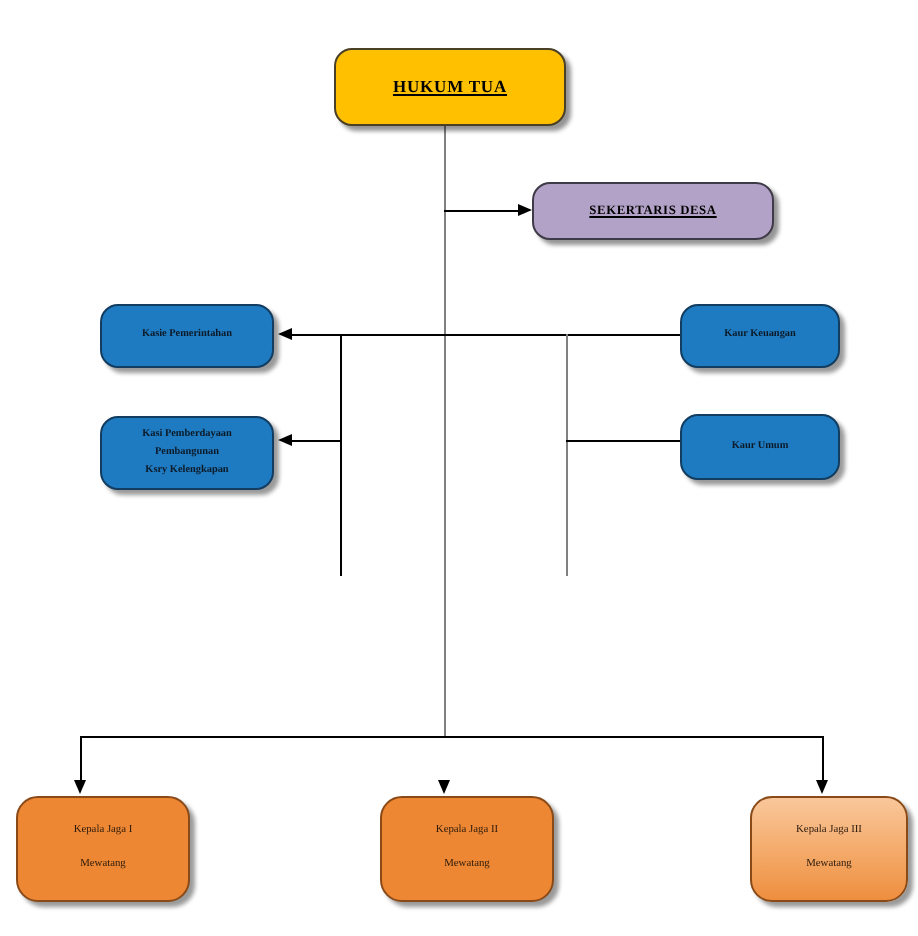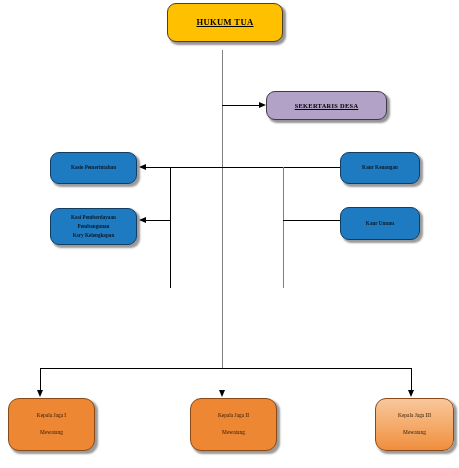--- a/index.html
+++ b/index.html
@@ -33,21 +33,21 @@
     color: #000000;
   }
   .node .line {
     display: block;
     width: 100%;
   }
 
   
   .node-top {
     left: 167px;
-    top: 3px;
+    top: 24px;
     width: 116px;
     height: 39px;
     background: #FFC000;
     border: 1.2px solid #4a4026;
     box-shadow: 2.5px 2.5px 2px rgba(0,0,0,0.42);
     font-size: 8.5px;
     font-weight: bold;
     letter-spacing: 0.4px;
   }
   .node-top .line { text-decoration: underline; }

